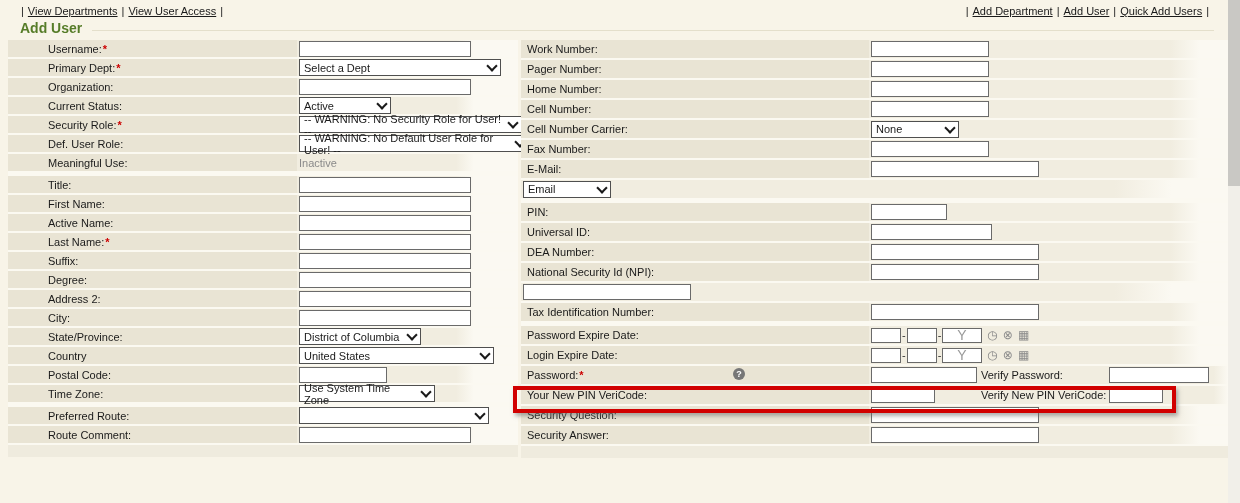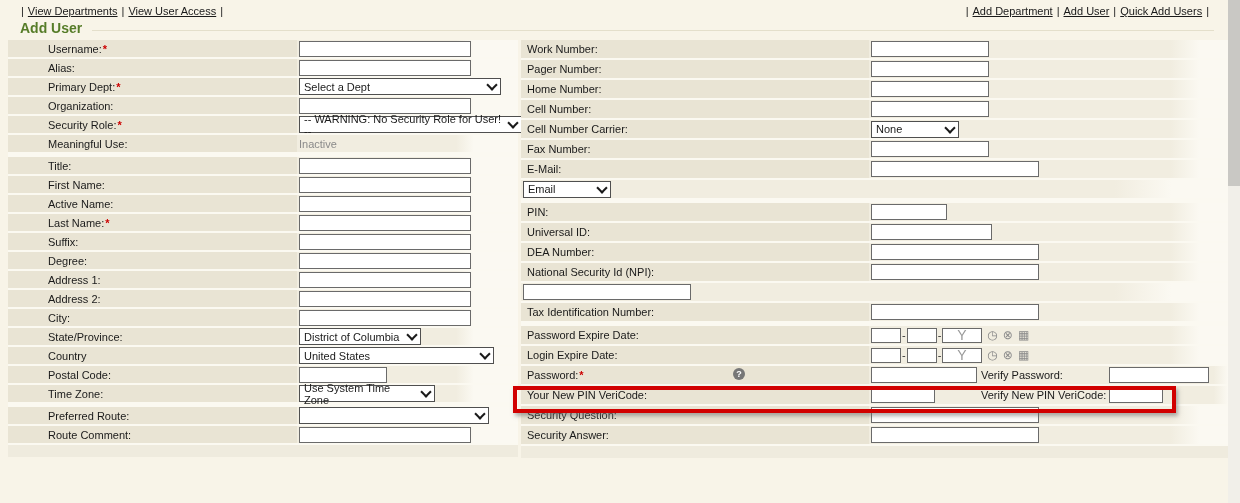--- a/index.html
+++ b/index.html
@@ -73,60 +73,74 @@
       <div class="lbl">
         <span>Username:</span>
         <span class="req">*</span>
       </div>
       <div class="val">
         <input class="txt" type="text" style="width: 172px;">
       </div>
     </div>
     <div class="row">
       <div class="lbl">
-        <span>Alias:</span>
-      </div>
-      <div class="val">
-        <input class="txt" type="text" style="width: 172px;">
-      </div>
-    </div>
-    <div class="row">
-      <div class="lbl">
         <span>Primary Dept:</span>
         <span class="req">*</span>
       </div>
       <div class="val">
         <div class="selectbox" style="width: 202px;">
           <span>Select a Dept</span>
           <span class="chev"></span>
         </div>
       </div>
     </div>
     <div class="row">
       <div class="lbl">
         <span>Organization:</span>
       </div>
       <div class="val">
         <input class="txt" type="text" style="width: 172px;">
       </div>
     </div>
     <div class="row">
       <div class="lbl">
+        <span>Current Status:</span>
+      </div>
+      <div class="val">
+        <div class="selectbox" style="width: 92px;">
+          <span>Active</span>
+          <span class="chev"></span>
+        </div>
+      </div>
+    </div>
+    <div class="row">
+      <div class="lbl">
         <span>Security Role:</span>
         <span class="req">*</span>
       </div>
       <div class="val">
         <div class="selectbox" style="width: 223px;">
           <span>-- WARNING: No Security Role for User! --</span>
           <span class="chev"></span>
         </div>
       </div>
     </div>
     <div class="row">
       <div class="lbl">
+        <span>Def. User Role:</span>
+      </div>
+      <div class="val">
+        <div class="selectbox" style="width: 230px;">
+          <span>-- WARNING: No Default User Role for User! --</span>
+          <span class="chev"></span>
+        </div>
+      </div>
+    </div>
+    <div class="row">
+      <div class="lbl">
         <span>Meaningful Use:</span>
       </div>
       <div class="val">
         <span class="static">Inactive</span>
       </div>
     </div>
     <div class="row gap">
       <div class="lbl">
         <span>Title:</span>
       </div>
@@ -163,28 +177,20 @@
       <div class="lbl">
         <span>Suffix:</span>
       </div>
       <div class="val">
         <input class="txt" type="text" style="width: 172px;">
       </div>
     </div>
     <div class="row">
       <div class="lbl">
         <span>Degree:</span>
-      </div>
-      <div class="val">
-        <input class="txt" type="text" style="width: 172px;">
-      </div>
-    </div>
-    <div class="row">
-      <div class="lbl">
-        <span>Address 1:</span>
       </div>
       <div class="val">
         <input class="txt" type="text" style="width: 172px;">
       </div>
     </div>
     <div class="row">
       <div class="lbl">
         <span>Address 2:</span>
       </div>
       <div class="val">

